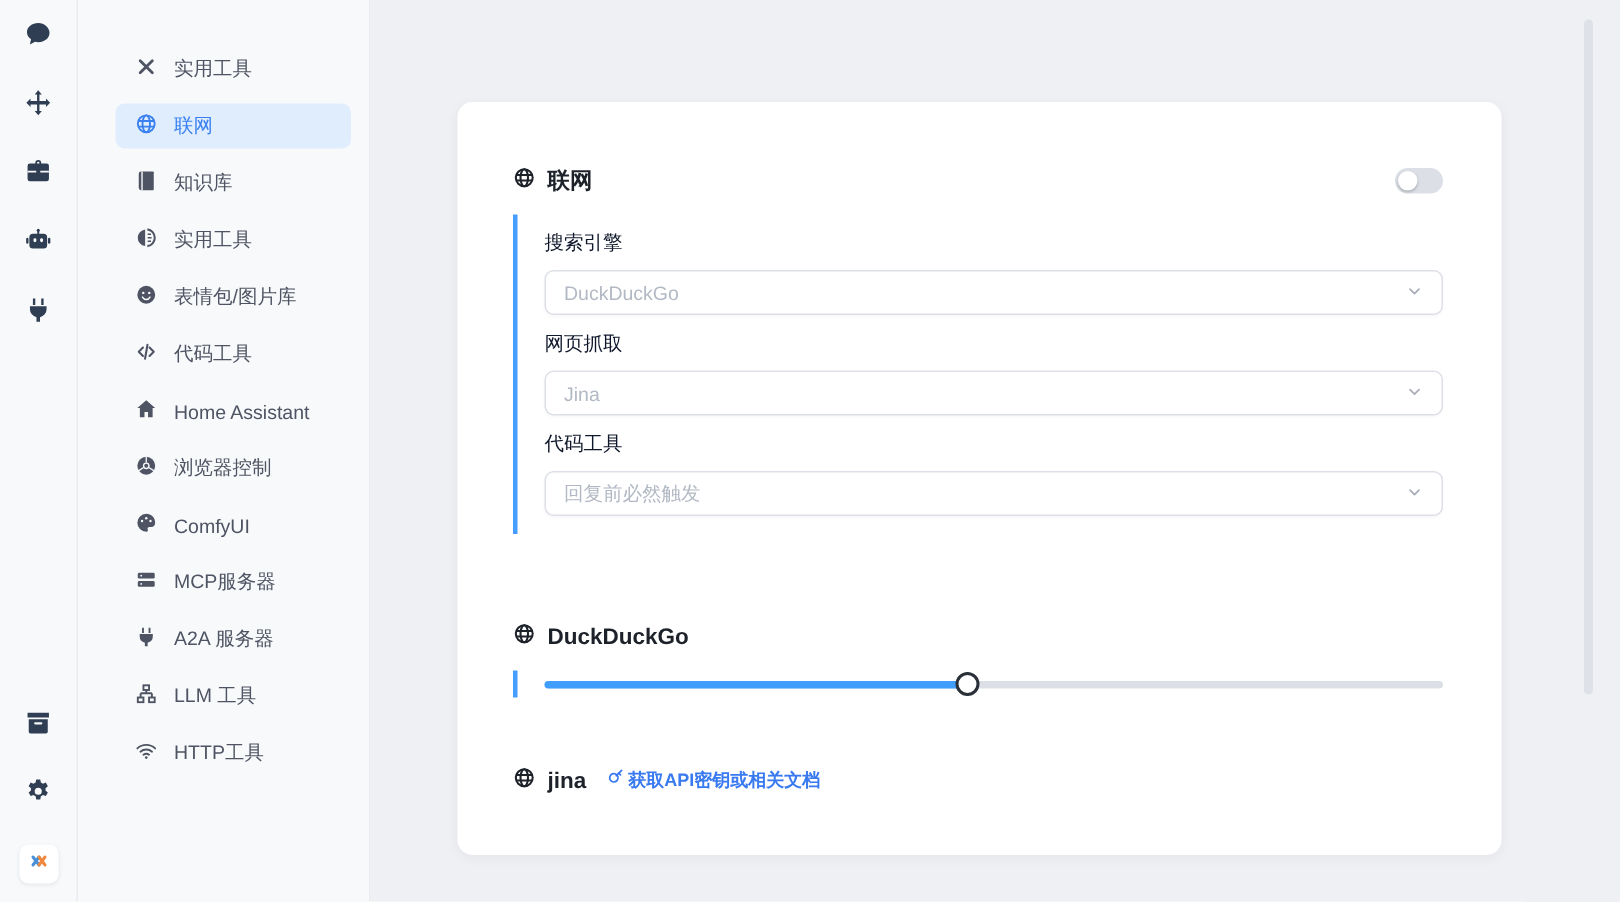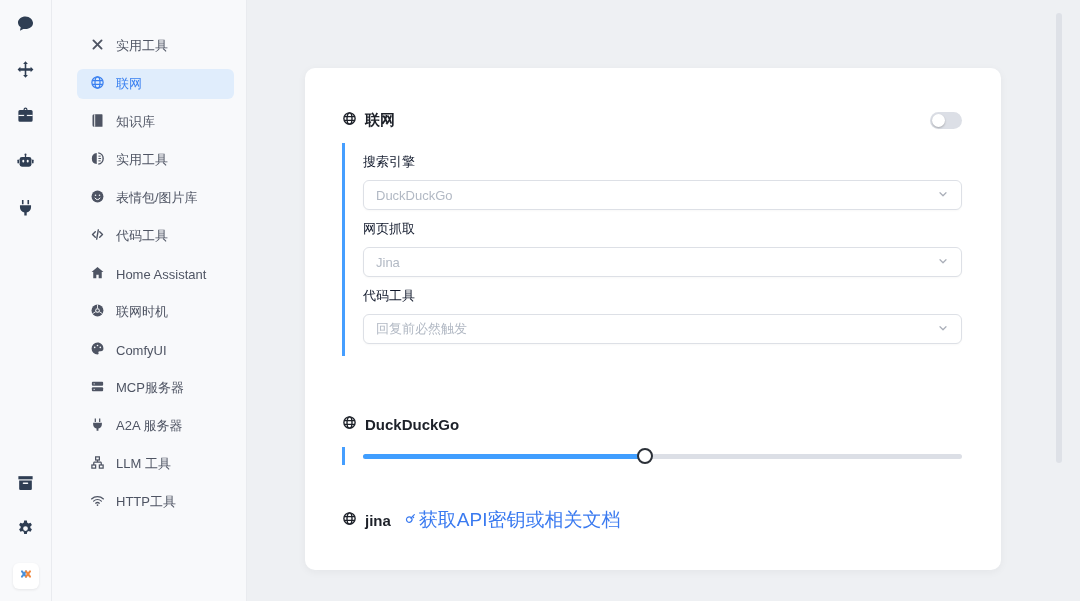--- a/index.html
+++ b/index.html
@@ -36,21 +36,21 @@
   .toggle .knob { position:absolute; left:2px; top:2px; width:13px; height:13px; border-radius:50%; background:#fff; box-shadow:0 1px 2px rgba(0,0,0,.25); }
 
   .head-gap1 { margin-top:58px; }
   .head-gap2 { margin-top:45px; }
 
   .slider { position:relative; height:18px; margin:4px 0 16px; cursor:pointer; }
   .slider .track { position:absolute; left:0; right:0; top:7px; height:5px; border-radius:3px; background:#dcdfe6; }
   .slider .fill { position:absolute; left:0; top:7px; height:5px; border-radius:3px; background:#409eff; }
   .slider .handle { position:absolute; top:1px; width:16px; height:16px; border-radius:50%; background:#fff; border:2.5px solid #2b3038; cursor:grab; }
 
-  .link { display:inline-flex; align-items:center; gap:3px; font-size:19px; font-weight:400; color:#3a7af0; margin-left:4px; cursor:pointer; }
+  .link { display:inline-flex; align-items:center; gap:3px; font-size:12px; font-weight:700; color:#3a7af0; margin-left:4px; cursor:pointer; }
   .link svg { width:13px; height:13px; color:#3a7af0; }
 
   .scrollbar { position:absolute; left:809px; top:13px; width:6px; height:450px; border-radius:3px; background:#dee1e7; cursor:pointer; }
 </style>
 </head>
 <body>
 
 <div class="app">
 
   <div class="rail">
@@ -164,21 +164,21 @@
           </svg></span>
       <span>Home Assistant</span>
     </div>
     <div class="nav-item">
       <span><svg viewBox="0 0 24 24">
             <circle cx="12" cy="12" r="9.5" fill="currentColor"></circle>
             <circle cx="12" cy="12" r="3.6" fill="#f8f9fb"></circle>
             <circle cx="12" cy="12" r="2.1" fill="currentColor"></circle>
             <path d="M12 2.5v6M4 17.2l5.2-3.4M20 17.2l-5.2-3.4" stroke="#f8f9fb" stroke-width="1.4"></path>
           </svg></span>
-      <span>联网时机</span>
+      <span>浏览器控制</span>
     </div>
     <div class="nav-item">
       <span><svg viewBox="0 0 24 24">
             <path fill="currentColor" d="M12 2.5A9.5 9.5 0 1 0 12 21.5c1.6 0 2.2-1.1 1.6-2.2-.7-1.3.2-2.8 1.8-2.8h1.9a4.6 4.6 0 0 0 4.2-4.6C21.5 6.6 17.2 2.5 12 2.5z"></path>
             <circle cx="7.5" cy="10.2" r="1.3" fill="#f8f9fb"></circle>
             <circle cx="12" cy="7.2" r="1.3" fill="#f8f9fb"></circle>
             <circle cx="16.5" cy="10.2" r="1.3" fill="#f8f9fb"></circle>
           </svg></span>
       <span>ComfyUI</span>
     </div>

